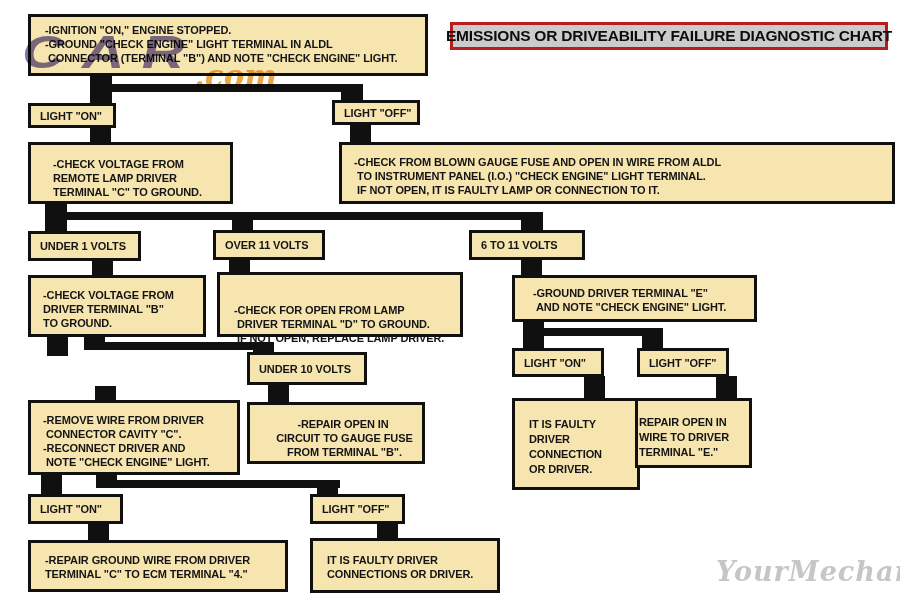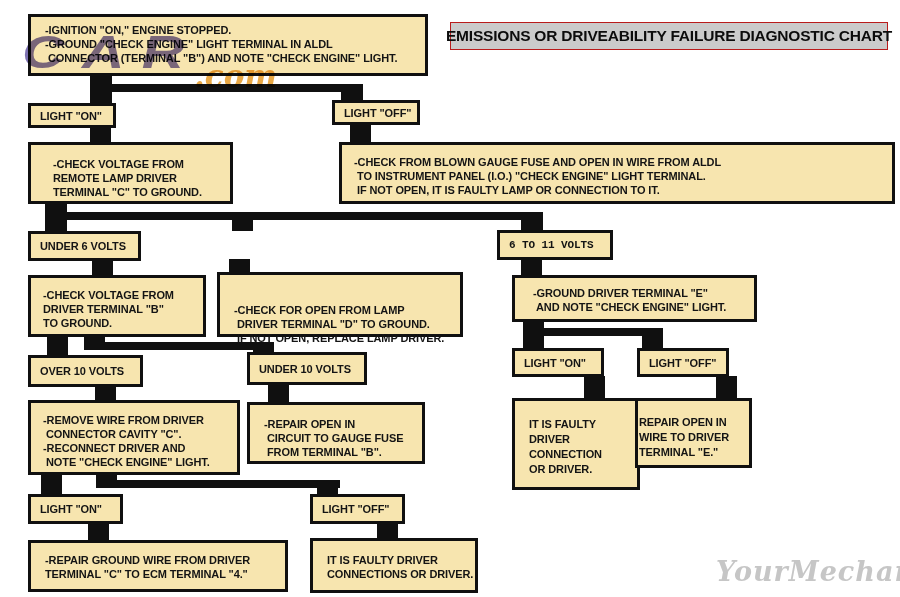--- a/index.html
+++ b/index.html
@@ -10,21 +10,21 @@
   .box{
     position:absolute;box-sizing:border-box;
     background:#F7E5AF;border:3px solid #101010;color:#141414;
     font-weight:bold;font-size:11px;line-height:14px;
     white-space:pre-wrap;letter-spacing:-0.1px;z-index:2;
   }
   .label{display:flex;align-items:center;padding-left:9px;white-space:nowrap;}
   .line{position:absolute;background:#101010;z-index:1;}
   .title-bar{
     position:absolute;left:450px;top:22px;width:438px;height:28px;box-sizing:border-box;
-    background:#CBCBCB;border:1px solid #b91c1c;color:#0c0c0c;
+    background:#CBCBCB;border:3px solid #b91c1c;color:#0c0c0c;
     display:flex;align-items:center;justify-content:center;
     font-weight:bold;font-size:15.5px;letter-spacing:-0.2px;white-space:nowrap;z-index:2;
   }
   .wm{position:absolute;left:22px;top:28px;z-index:5;mix-blend-mode:multiply;pointer-events:none;text-align:center;}
   .wm-main{
     font-style:italic;font-weight:bold;font-size:47px;line-height:47px;
     color:#6C5FA7;letter-spacing:14px;opacity:0.88;
     display:inline-block;transform:scaleX(1.25);transform-origin:left top;
   }
   .wm-com{
@@ -86,60 +86,60 @@
   <div class="box label" style="left:28px;top:103px;width:88px;height:25px;">LIGHT "ON"</div>
   <div class="box label" style="left:332px;top:100px;width:88px;height:25px;">LIGHT "OFF"</div>
 
   <div class="box" style="left:28px;top:142px;width:205px;height:62px;padding:12px 0 0 22px;">-CHECK VOLTAGE FROM
 REMOTE LAMP DRIVER
 TERMINAL "C" TO GROUND.</div>
   <div class="box" style="left:330px;top:142px;width:556px;height:62px;padding:10px 0 0 12px;margin-left:9px;">-CHECK FROM BLOWN GAUGE FUSE AND OPEN IN WIRE FROM ALDL
  TO INSTRUMENT PANEL (I.O.) "CHECK ENGINE" LIGHT TERMINAL.
  IF NOT OPEN, IT IS FAULTY LAMP OR CONNECTION TO IT.</div>
 
-  <div class="box label" style="left:28px;top:231px;width:113px;height:30px;">UNDER 6 VOLTS</div>
-  <div class="box label" style="left:497px;top:230px;width:116px;height:30px;font-family:Liberation Mono, monospace;">6 TO 11 VOLTS</div>
+  <div class="box label" style="left:28px;top:231px;width:113px;height:30px;">UNDER 1 VOLTS</div>
+  <div class="box label" style="left:213px;top:230px;width:112px;height:30px;">OVER 11 VOLTS</div>
+  <div class="box label" style="left:469px;top:230px;width:116px;height:30px;">6 TO 11 VOLTS</div>
 
   <div class="box" style="left:28px;top:275px;width:178px;height:62px;padding:10px 0 0 12px;">-CHECK VOLTAGE FROM
 DRIVER TERMINAL "B"
 TO GROUND.</div>
   <div class="box" style="left:217px;top:272px;width:246px;height:65px;padding:28px 0 0 14px;">-CHECK FOR OPEN FROM LAMP
  DRIVER TERMINAL "D" TO GROUND.
  IF NOT OPEN, REPLACE LAMP DRIVER.</div>
   <div class="box" style="left:512px;top:275px;width:245px;height:47px;padding:8px 0 0 18px;">-GROUND DRIVER TERMINAL "E"
  AND NOTE "CHECK ENGINE" LIGHT.</div>
 
-  <div class="box label" style="left:28px;top:355px;width:115px;height:32px;">OVER 10 VOLTS</div>
   <div class="box label" style="left:247px;top:352px;width:120px;height:33px;">UNDER 10 VOLTS</div>
 
   <div class="box" style="left:28px;top:400px;width:212px;height:75px;padding:10px 0 16px 12px;">-REMOVE WIRE FROM DRIVER
  CONNECTOR CAVITY "C".
 -RECONNECT DRIVER AND
  NOTE "CHECK ENGINE" LIGHT.</div>
-  <div class="box" style="left:247px;top:402px;width:178px;height:62px;padding:12px 0 0 14px;">-REPAIR OPEN IN
+  <div class="box" style="left:247px;top:402px;width:178px;height:62px;padding:12px 0 0 14px;text-align:center;">-REPAIR OPEN IN
  CIRCUIT TO GAUGE FUSE
  FROM TERMINAL "B".</div>
 
   <div class="box label" style="left:512px;top:348px;width:92px;height:29px;">LIGHT "ON"</div>
   <div class="box label" style="left:637px;top:348px;width:92px;height:29px;">LIGHT "OFF"</div>
 
   <div class="box" style="left:512px;top:398px;width:128px;height:92px;padding:16px 0 0 14px;line-height:15px;">IT IS FAULTY
 DRIVER
 CONNECTION
 OR DRIVER.</div>
   <div class="box" style="left:635px;top:398px;width:117px;height:70px;padding:14px 0 0 1px;line-height:15px;">REPAIR OPEN IN
 WIRE TO DRIVER
 TERMINAL "E."</div>
 
   <div class="box label" style="left:28px;top:494px;width:95px;height:30px;">LIGHT "ON"</div>
   <div class="box label" style="left:310px;top:494px;width:95px;height:30px;">LIGHT "OFF"</div>
 
   <div class="box" style="left:28px;top:540px;width:260px;height:52px;padding:10px 0 0 14px;">-REPAIR GROUND WIRE FROM DRIVER
 TERMINAL "C" TO ECM TERMINAL "4."</div>
-  <div class="box" style="left:310px;top:538px;width:168px;height:55px;padding:12px 0 0 14px;">IT IS FAULTY DRIVER
+  <div class="box" style="left:310px;top:538px;width:190px;height:55px;padding:12px 0 0 14px;">IT IS FAULTY DRIVER
 CONNECTIONS OR DRIVER.</div>
 
   <div class="wm">
     <span class="wm-main">CAR</span>
     <span class="wm-com">.com</span>
   </div>
   <div class="brand">YourMechanic</div>
 
 </div>
 

